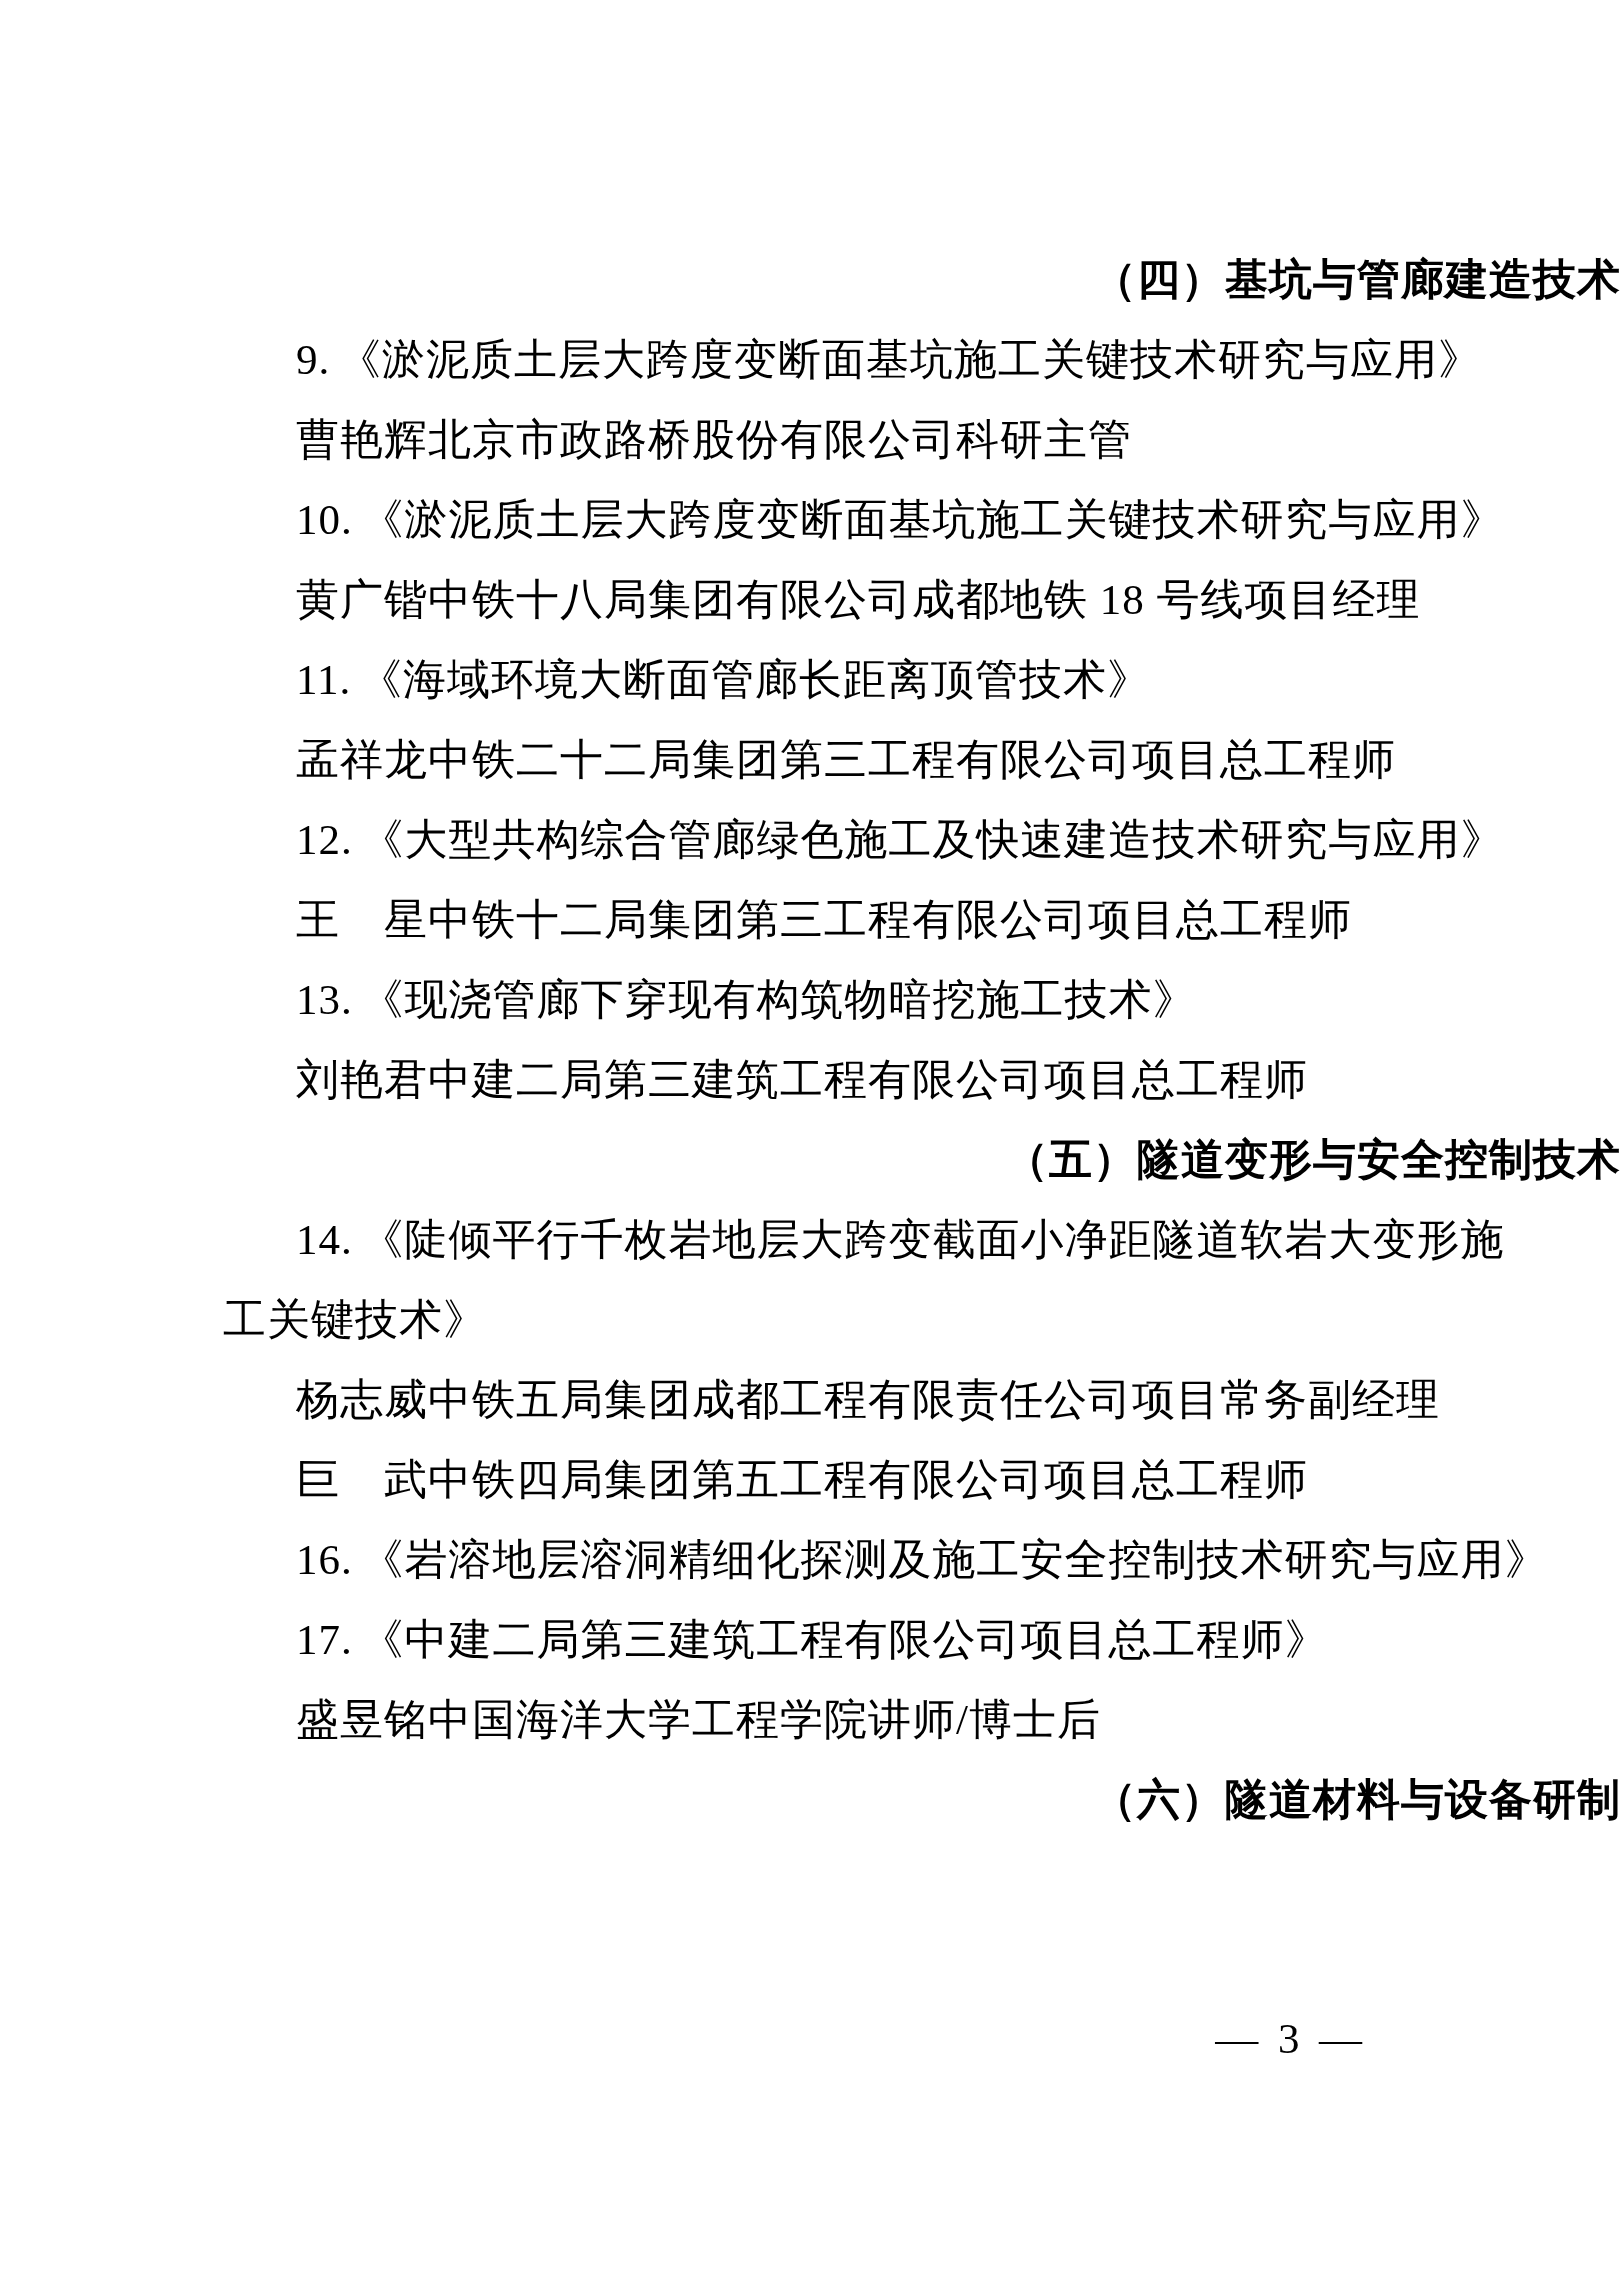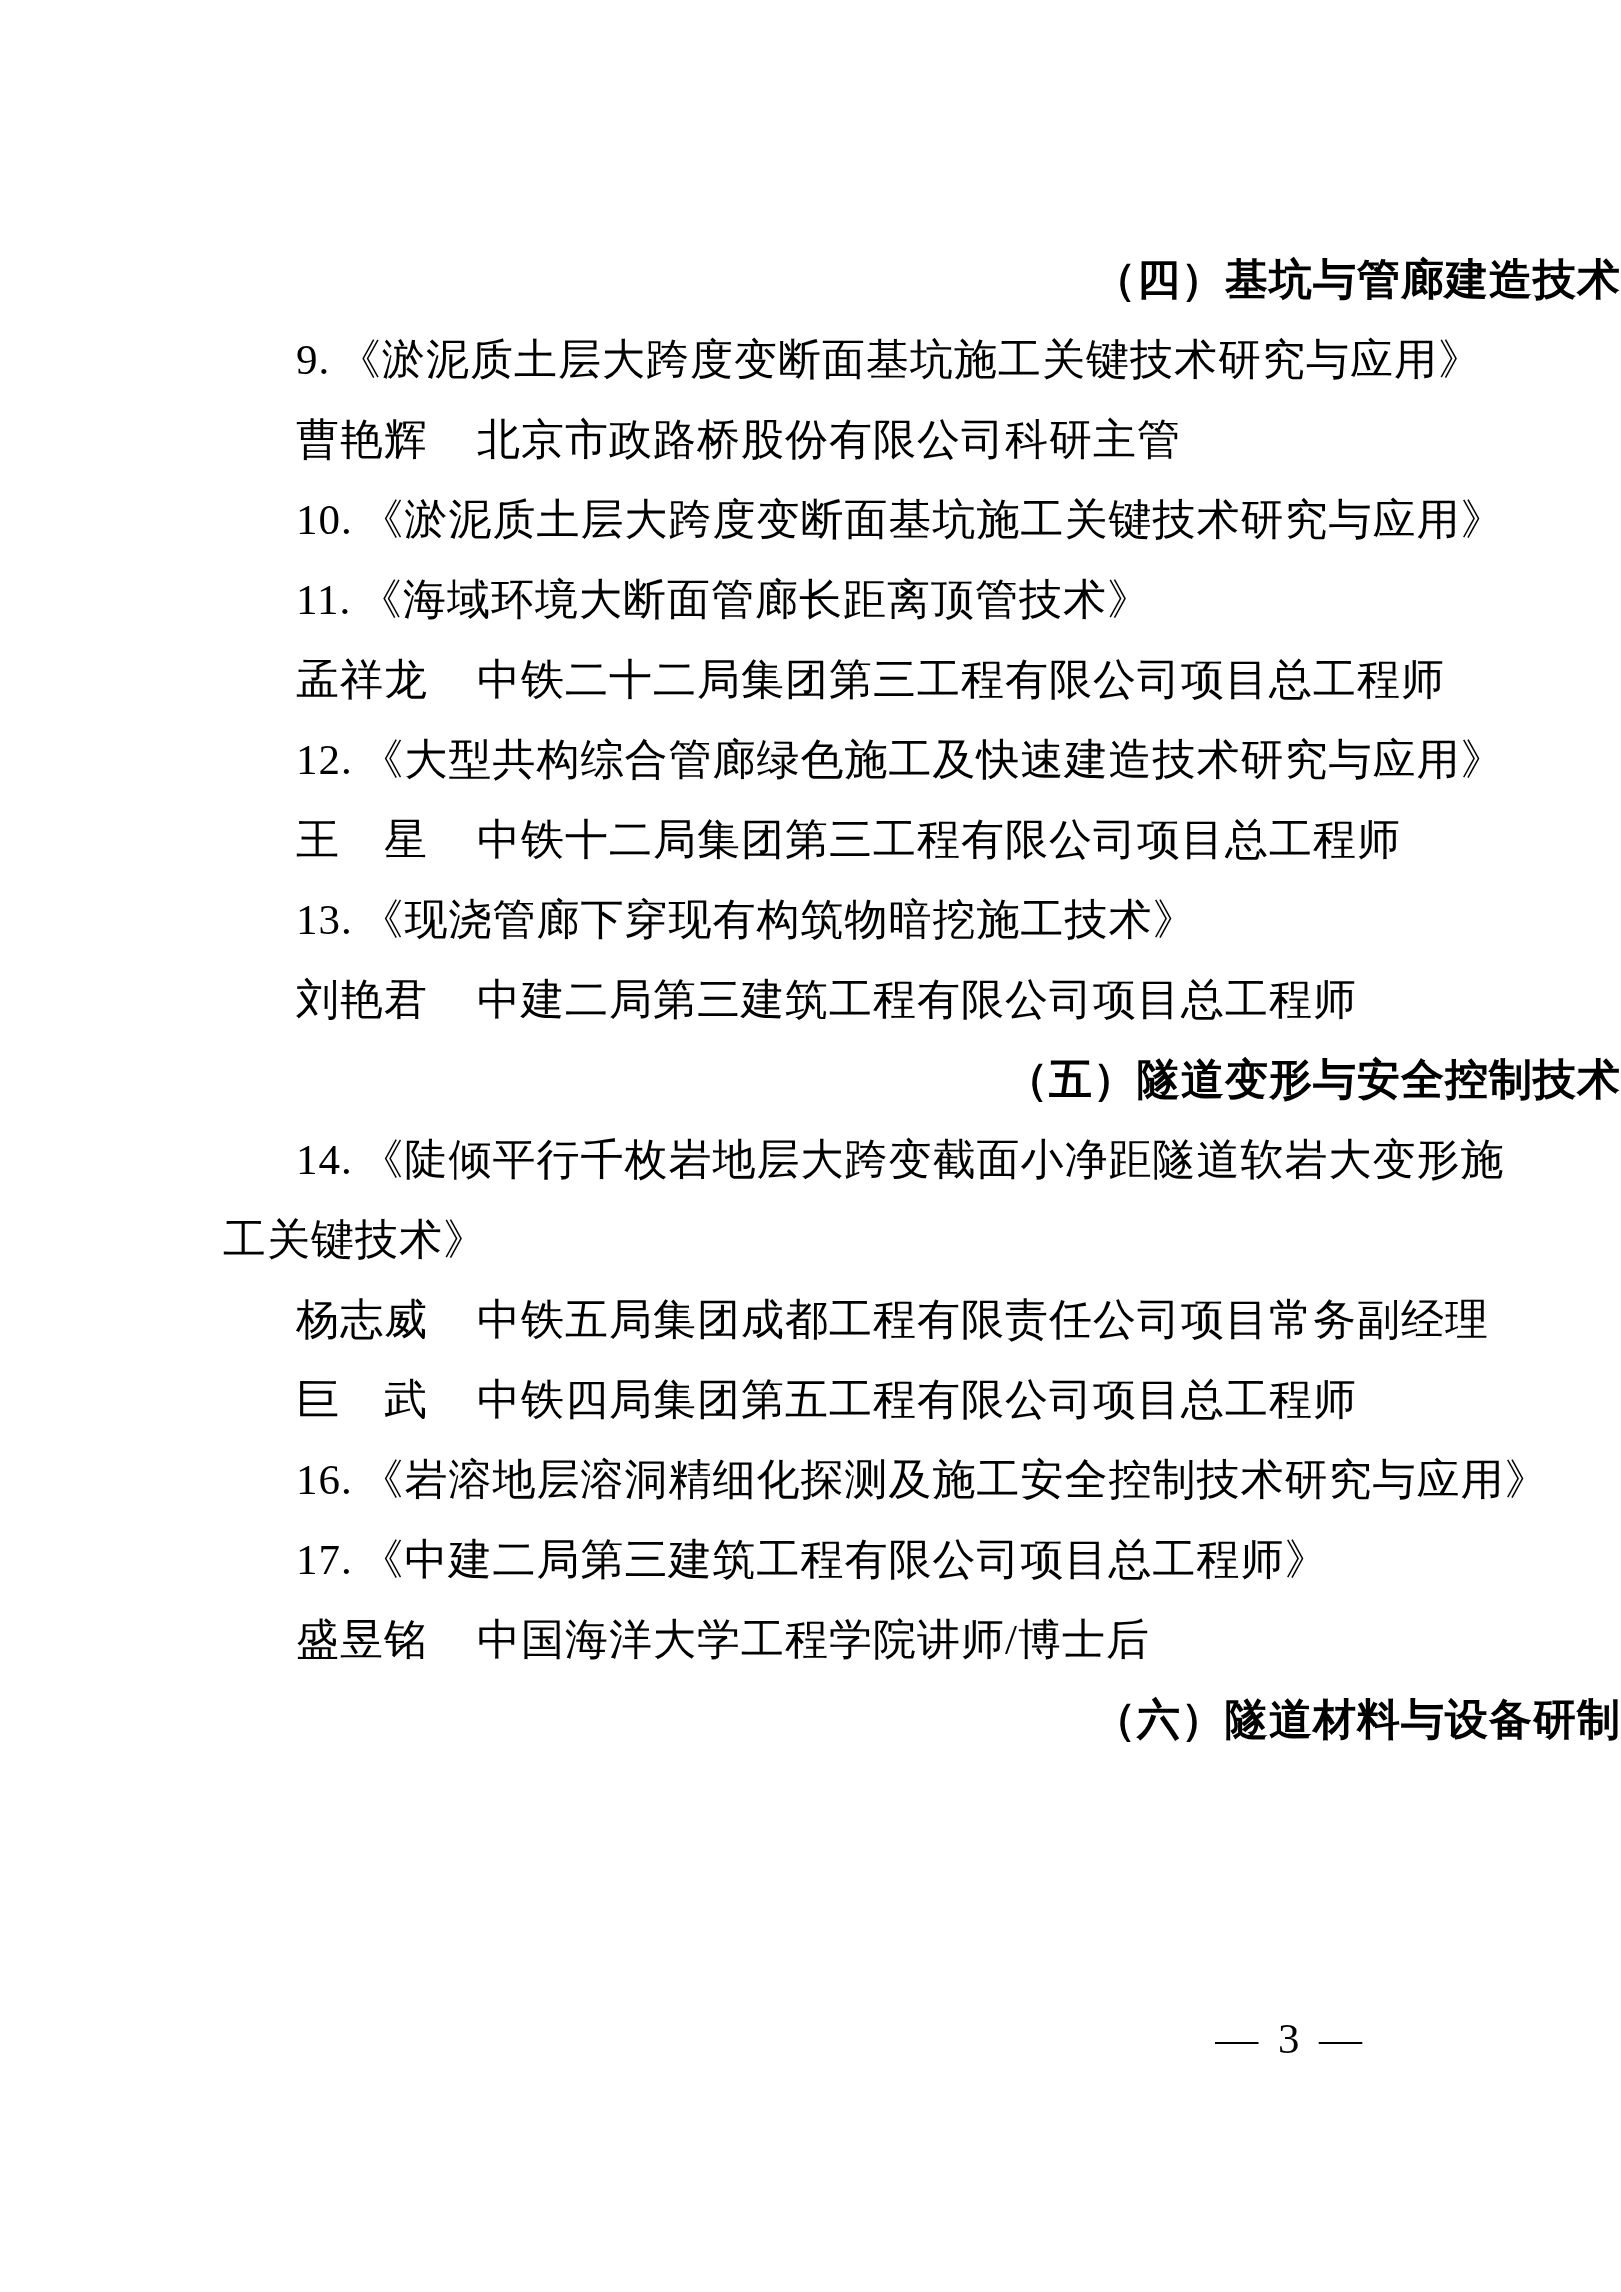--- a/index.html
+++ b/index.html
@@ -33,21 +33,20 @@
     padding-left: 73px;
   }
   .heading {
     font-weight: bold;
     text-align: right;
   }
   .num {
     margin-right: 7.8px;
   }
   .affil {
-    margin-left: 49px;
   }
   .footer {
     position: absolute;
     top: 1999px;
     right: 259px;
     height: 80px;
     line-height: 80px;
     font-size: 43px;
   }
   .footer .pgnum {
@@ -66,20 +65,23 @@
 
     <div class="line indent">
       <span class="num">9.</span><span>《淤泥质土层大跨度变断面基坑施工关键技术研究与应用》</span>
     </div>
     <div class="line indent">
       <span>曹艳辉</span><span class="affil">北京市政路桥股份有限公司科研主管</span>
     </div>
 
     <div class="line indent">
       <span class="num">10.</span><span>《淤泥质土层大跨度变断面基坑施工关键技术研究与应用》</span>
+    </div>
+    <div class="line indent">
+      <span>黄广锴</span><span class="affil">中铁十八局集团有限公司成都地铁 18 号线项目经理</span>
     </div>
 
     <div class="line indent">
       <span class="num">11.</span><span>《海域环境大断面管廊长距离顶管技术》</span>
     </div>
     <div class="line indent">
       <span>孟祥龙</span><span class="affil">中铁二十二局集团第三工程有限公司项目总工程师</span>
     </div>
 
     <div class="line indent">

